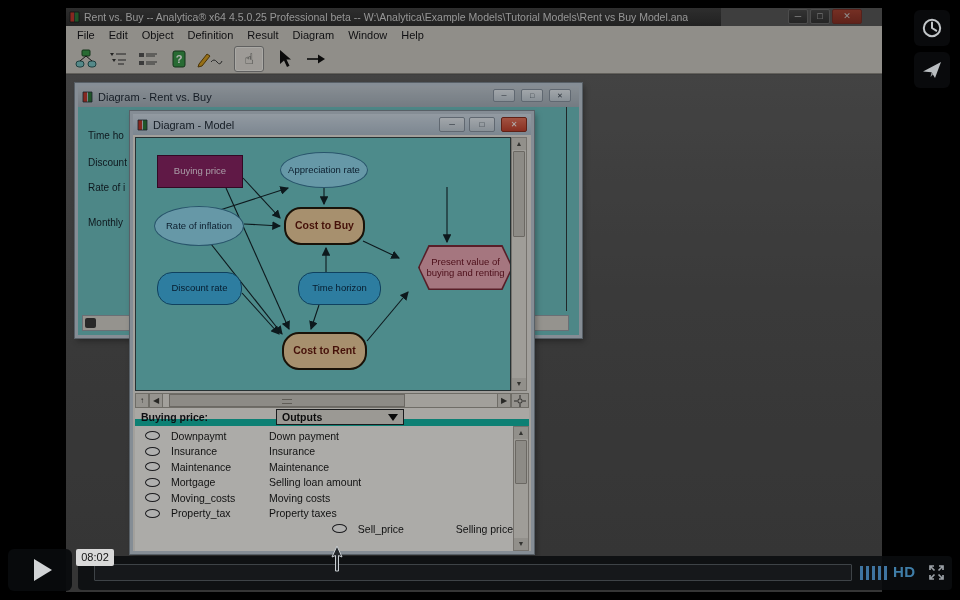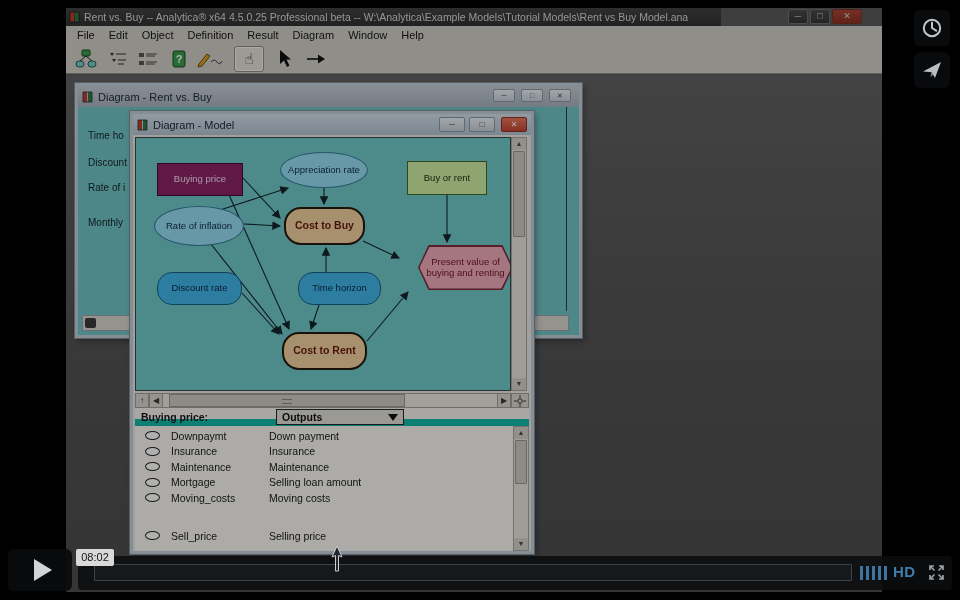--- a/index.html
+++ b/index.html
@@ -42,21 +42,21 @@
   .bw-label { position:absolute; left:10px; font-size:10px; color:#14222a; white-space:nowrap; }
   .bw-vline { position:absolute; width:1px; top:0; bottom:24px; background:#2e3a3c; }
   .bw-hscroll { position:absolute; left:4px; right:10px; bottom:4px; height:16px; background:#d6d3cc; border:1px solid #98a0a8; }
   .bw-hicon { position:absolute; left:2px; top:2px; width:11px; height:10px; background:#3a3a3a; border-radius:2px; }
 
   
   .mw-content { position:absolute; left:0; right:0; top:21px; bottom:0; background:#e8e6e0; }
   .canvas { position:absolute; left:2px; top:2px; width:376px; height:254px; background:#6fc7c7; border:1px solid #37474a; overflow:hidden; }
   .canvas svg { position:absolute; left:0; top:0; z-index:0; }
   .node { position:absolute; z-index:2; display:flex; align-items:center; justify-content:center; text-align:center; font-size:9.5px; line-height:1.1; padding:1px 3px; }
-  .shape-rect { border:1.5px solid;margin-top:8px; }
+  .shape-rect { border:1.5px solid; }
   .shape-roundrect { border:1.5px solid; border-radius:15px; }
   .shape-roundrect.thick { border-width:2.5px; border-radius:17px; font-weight:bold; font-size:10.5px; }
   .shape-ellipse { border:1.5px solid; border-radius:50%; }
   .hex-outer { position:absolute; z-index:2; clip-path:polygon(11% 0,89% 0,100% 50%,89% 100%,11% 100%,0 50%); }
   .hex-inner { position:absolute; left:1.5px; top:1.5px; right:1.5px; bottom:1.5px; clip-path:polygon(11% 0,89% 0,100% 50%,89% 100%,11% 100%,0 50%); display:flex; align-items:center; justify-content:center; text-align:center; font-size:9.5px; line-height:1.15; }
 
   .vscroll { position:absolute; width:16px; background:#e4e1da; border:1px solid #a8a49c; }
   .sb-arrow { position:absolute; left:0; width:14px; height:12px; font-size:7px; color:#4a4a46; text-align:center; line-height:12px; background:#d2cfc8; }
   .sb-thumb { position:absolute; left:1px; width:12px; background:#cbc8c0; border:1px solid #9a968e; border-radius:1px; }
 
@@ -233,21 +233,20 @@
                 <line x1="188" y1="50" x2="188" y2="66" stroke="#13242a" stroke-width="1.1" marker-end="url(#arr)"></line>
                 <line x1="106" y1="155" x2="143" y2="196" stroke="#13242a" stroke-width="1.1" marker-end="url(#arr)"></line>
                 <line x1="190" y1="134" x2="190" y2="110" stroke="#13242a" stroke-width="1.1" marker-end="url(#arr)"></line>
                 <line x1="183" y1="167" x2="175" y2="191" stroke="#13242a" stroke-width="1.1" marker-end="url(#arr)"></line>
                 <line x1="311" y1="49" x2="311" y2="104" stroke="#13242a" stroke-width="1.1" marker-end="url(#arr)"></line>
                 <line x1="227" y1="103" x2="263" y2="120" stroke="#13242a" stroke-width="1.1" marker-end="url(#arr)"></line>
                 <line x1="231" y1="203" x2="272" y2="154" stroke="#13242a" stroke-width="1.1" marker-end="url(#arr)"></line>
               </svg>
           <div class="node shape-rect" style="background: rgb(138, 37, 101); border-color: rgb(74, 12, 52); color: rgb(240, 220, 236); left: 21px; top: 17px; width: 86px; height: 33px;">Buying price</div>
               <div class="node shape-ellipse" style="background: rgb(147, 218, 240); border-color: rgb(58, 122, 154); color: rgb(16, 42, 64); left: 144px; top: 14px; width: 88px; height: 36px;">Appreciation rate</div>
-              <div class="node shape-rect" style="background: rgb(205, 236, 162); border-color: rgb(71, 101, 31); color: rgb(23, 48, 11); left: 271px; top: 15px; width: 80px; height: 34px;">Buy or rent</div>
               <div class="node shape-ellipse" style="background: rgb(147, 218, 240); border-color: rgb(58, 122, 154); color: rgb(16, 42, 64); left: 18px; top: 68px; width: 90px; height: 40px;">Rate of inflation</div>
               <div class="node shape-roundrect thick" style="background: rgb(240, 207, 158); border-color: rgb(36, 26, 12); color: rgb(100, 25, 14); left: 148px; top: 69px; width: 81px; height: 38px;">Cost to Buy</div>
               <div class="hex-outer" style="background: rgb(126, 44, 58); left: 282px; top: 107px; width: 95px; height: 45px;">
                 <div class="hex-inner" style="background: rgb(236, 170, 182); color: rgb(110, 20, 36);">Present value of buying and renting</div>
               </div>
               <div class="node shape-roundrect" style="background: rgb(65, 180, 230); border-color: rgb(23, 94, 136); color: rgb(9, 38, 64); left: 21px; top: 134px; width: 85px; height: 33px;">Discount rate</div>
               <div class="node shape-roundrect" style="background: rgb(65, 180, 230); border-color: rgb(23, 94, 136); color: rgb(9, 38, 64); left: 162px; top: 134px; width: 83px; height: 33px;">Time horizon</div>
               <div class="node shape-roundrect thick" style="background: rgb(240, 207, 158); border-color: rgb(36, 26, 12); color: rgb(100, 25, 14); left: 146px; top: 194px; width: 85px; height: 38px;">Cost to Rent</div>
             </div>
 
@@ -301,21 +300,26 @@
               <div class="out-row" style="top: 48.5px;">
                 <span class="out-oval"></span>
                 <span class="out-id">Mortgage</span>
                 <span class="out-title">Selling loan amount</span>
               </div>
               <div class="out-row" style="top: 64px;">
                 <span class="out-oval"></span>
                 <span class="out-id">Moving_costs</span>
                 <span class="out-title">Moving costs</span>
               </div>
-              <div class="out-row" style="top: 102px;">
+              <div class="out-row" style="top: 79.5px;">
+                <span class="out-oval"></span>
+                <span class="out-id">Property_tax</span>
+                <span class="out-title">Property taxes</span>
+              </div>
+              <div class="out-row" style="top: 95px; justify-content: flex-end;">
                 <span class="out-oval"></span>
                 <span class="out-id">Sell_price</span>
                 <span class="out-title">Selling  price</span>
               </div>
             </div>
 
           <div class="vscroll" style="left:380px; top:291px; bottom:0;">
             <span class="sb-arrow" style="top:0">▲</span>
             <div class="sb-thumb" style="top:13px; height:44px;"></div>
             <span class="sb-arrow" style="bottom:0">▼</span>

